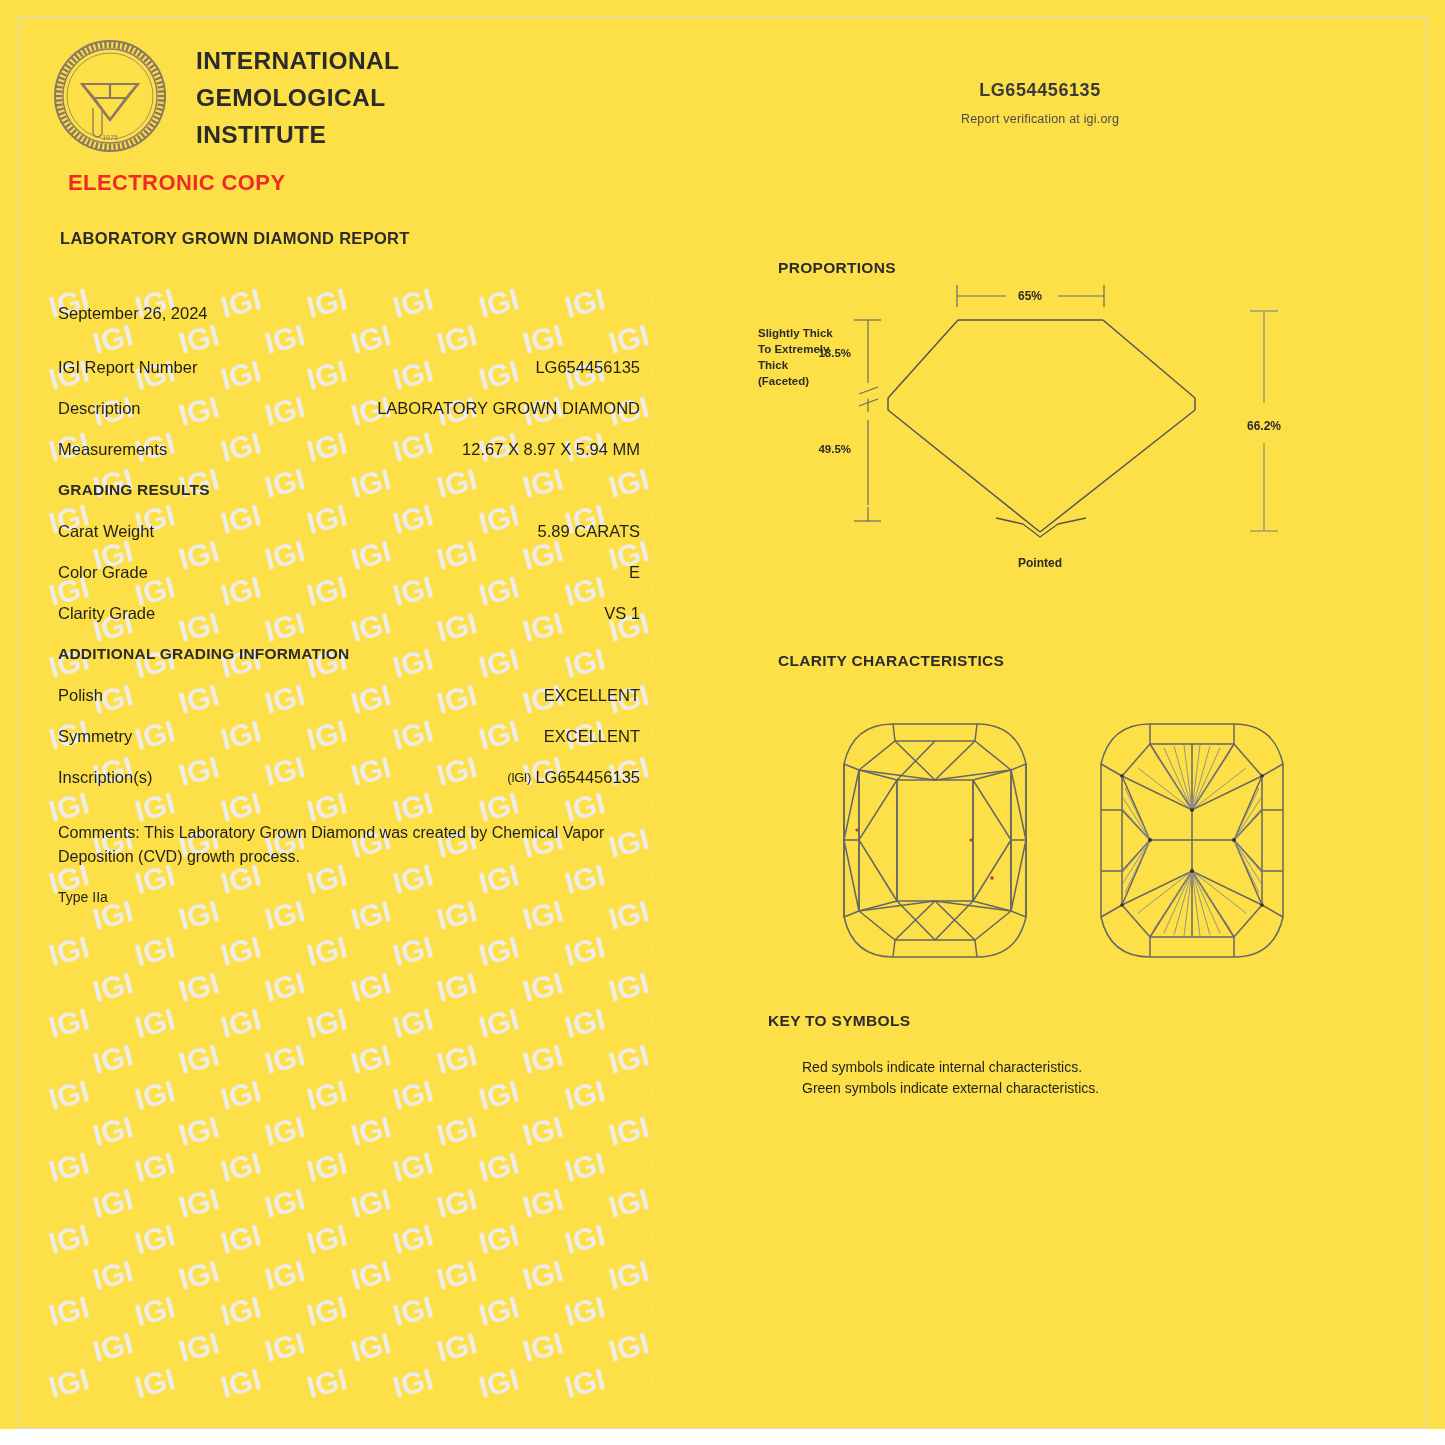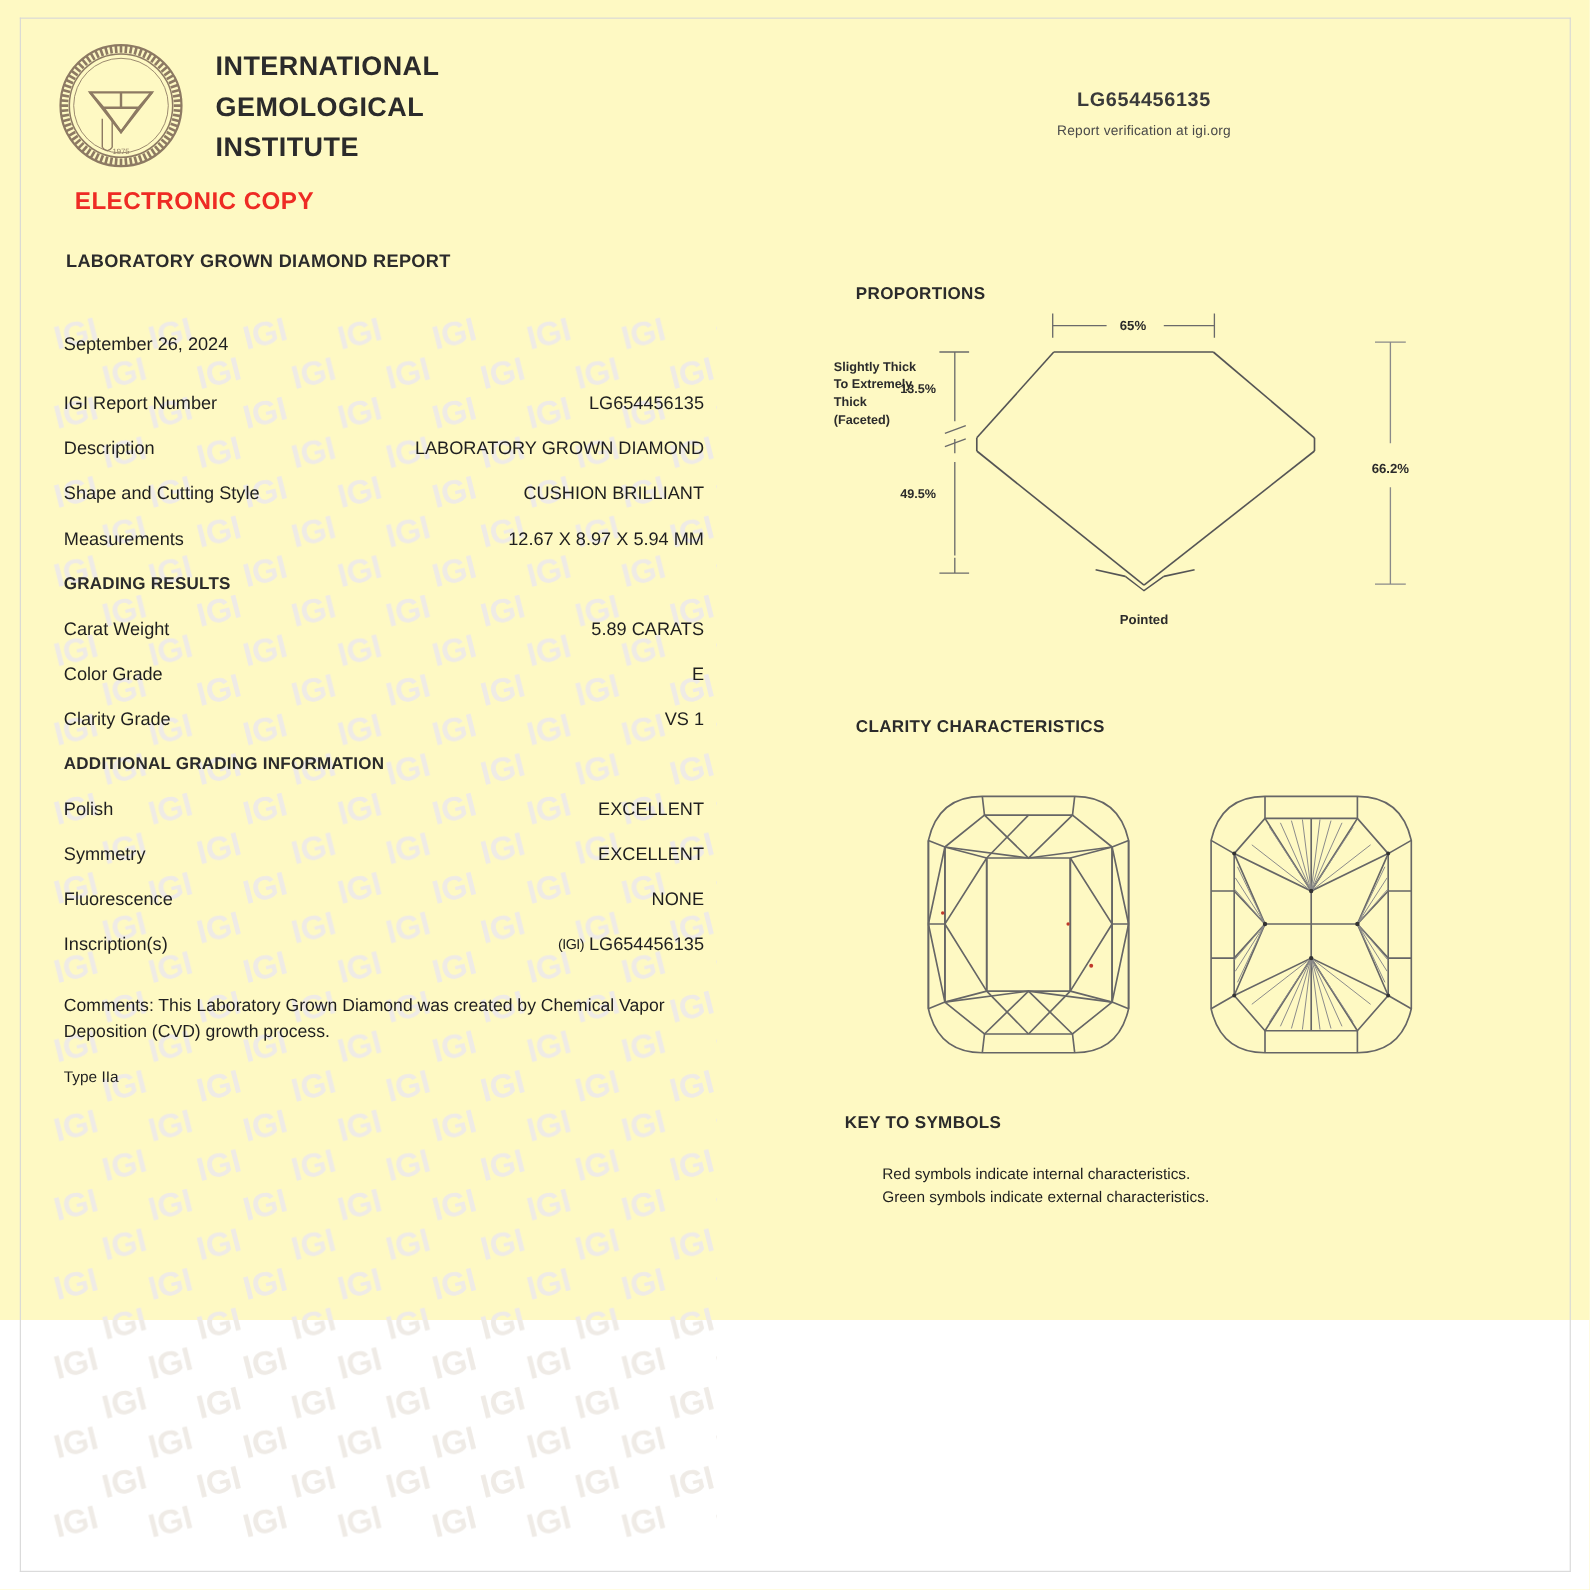--- a/index.html
+++ b/index.html
@@ -9,22 +9,22 @@
     font-family:"Liberation Sans", sans-serif;
     color:#1a1a1a;
     position:relative;
     overflow:hidden;
   }
 
   
   #page {
     position:absolute;
     left:0; top:0;
-    width:1445px; height:1200px;
-    background:#fef9c3;
+    width:1445px; height:1429px;
+    background:#fde047;
   }
   .edge-line { position:absolute; background:#d8d8d8; }
   #edge-top    { left:18px;  top:16px;   width:1410px; height:1px; }
   #edge-bottom { left:18px;  top:1428px; width:1410px; height:1px; }
   #edge-left   { left:18px;  top:16px;   width:1px;  height:1413px; }
   #edge-right  { left:1427px;top:16px;   width:1px;  height:1413px; }
 
   
   #header { position:absolute; left:0; top:0; width:1445px; height:215px; }
 
@@ -278,24 +278,20 @@
 
       <div class="row">
         <span class="lbl">IGI Report Number</span>
         <span class="val">LG654456135</span>
       </div>
       <div class="row">
         <span class="lbl">Description</span>
         <span class="val">LABORATORY GROWN DIAMOND</span>
       </div>
       <div class="row">
-        <span class="lbl">Shape and Cutting Style</span>
-        <span class="val">CUSHION BRILLIANT</span>
-      </div>
-      <div class="row">
         <span class="lbl">Measurements</span>
         <span class="val">12.67 X 8.97 X 5.94 MM</span>
       </div>
 
       <div class="section-head">
         <span>GRADING RESULTS</span>
       </div>
       <div class="row">
         <span class="lbl">Carat Weight</span>
         <span class="val">5.89 CARATS</span>
@@ -312,24 +308,20 @@
       <div class="section-head">
         <span>ADDITIONAL GRADING INFORMATION</span>
       </div>
       <div class="row">
         <span class="lbl">Polish</span>
         <span class="val">EXCELLENT</span>
       </div>
       <div class="row">
         <span class="lbl">Symmetry</span>
         <span class="val">EXCELLENT</span>
-      </div>
-      <div class="row">
-        <span class="lbl">Fluorescence</span>
-        <span class="val">NONE</span>
       </div>
 
       <div class="row">
         <span class="lbl">Inscription(s)</span>
         <span class="val"><span class="inscr-logo">(IGI)</span>&nbsp;<span>LG654456135</span></span>
       </div>
 
       <div id="comments">Comments: This Laboratory Grown Diamond was created by Chemical Vapor Deposition (CVD) growth process.</div>
       <div id="type-line">Type IIa</div>
 

